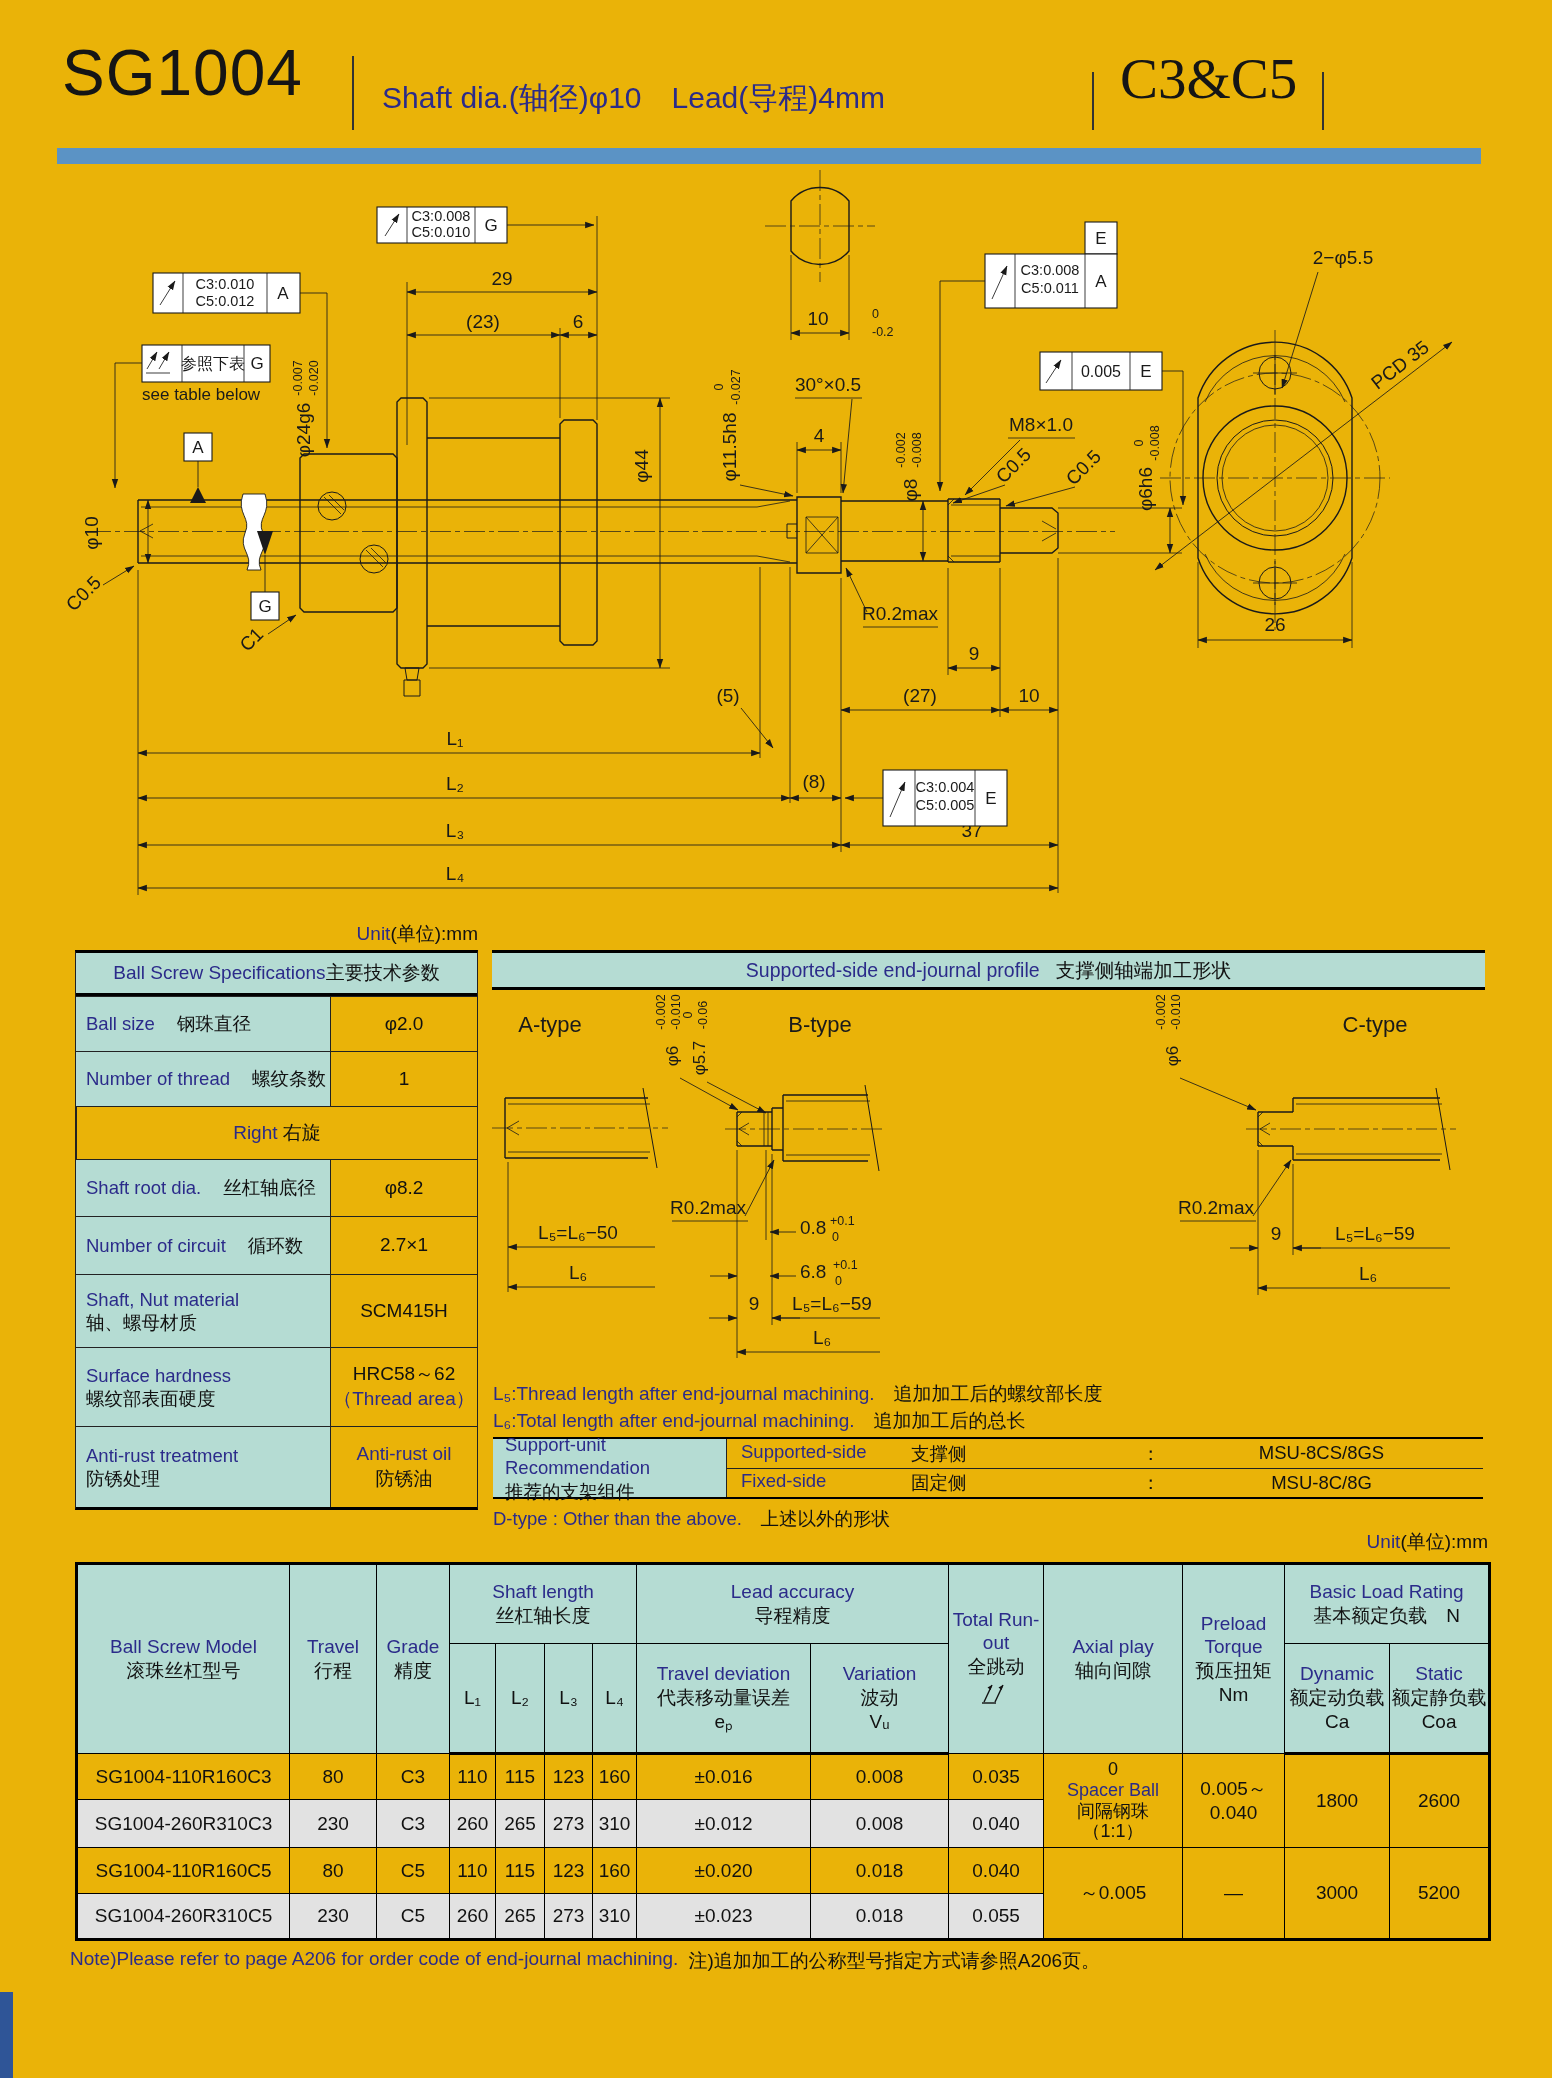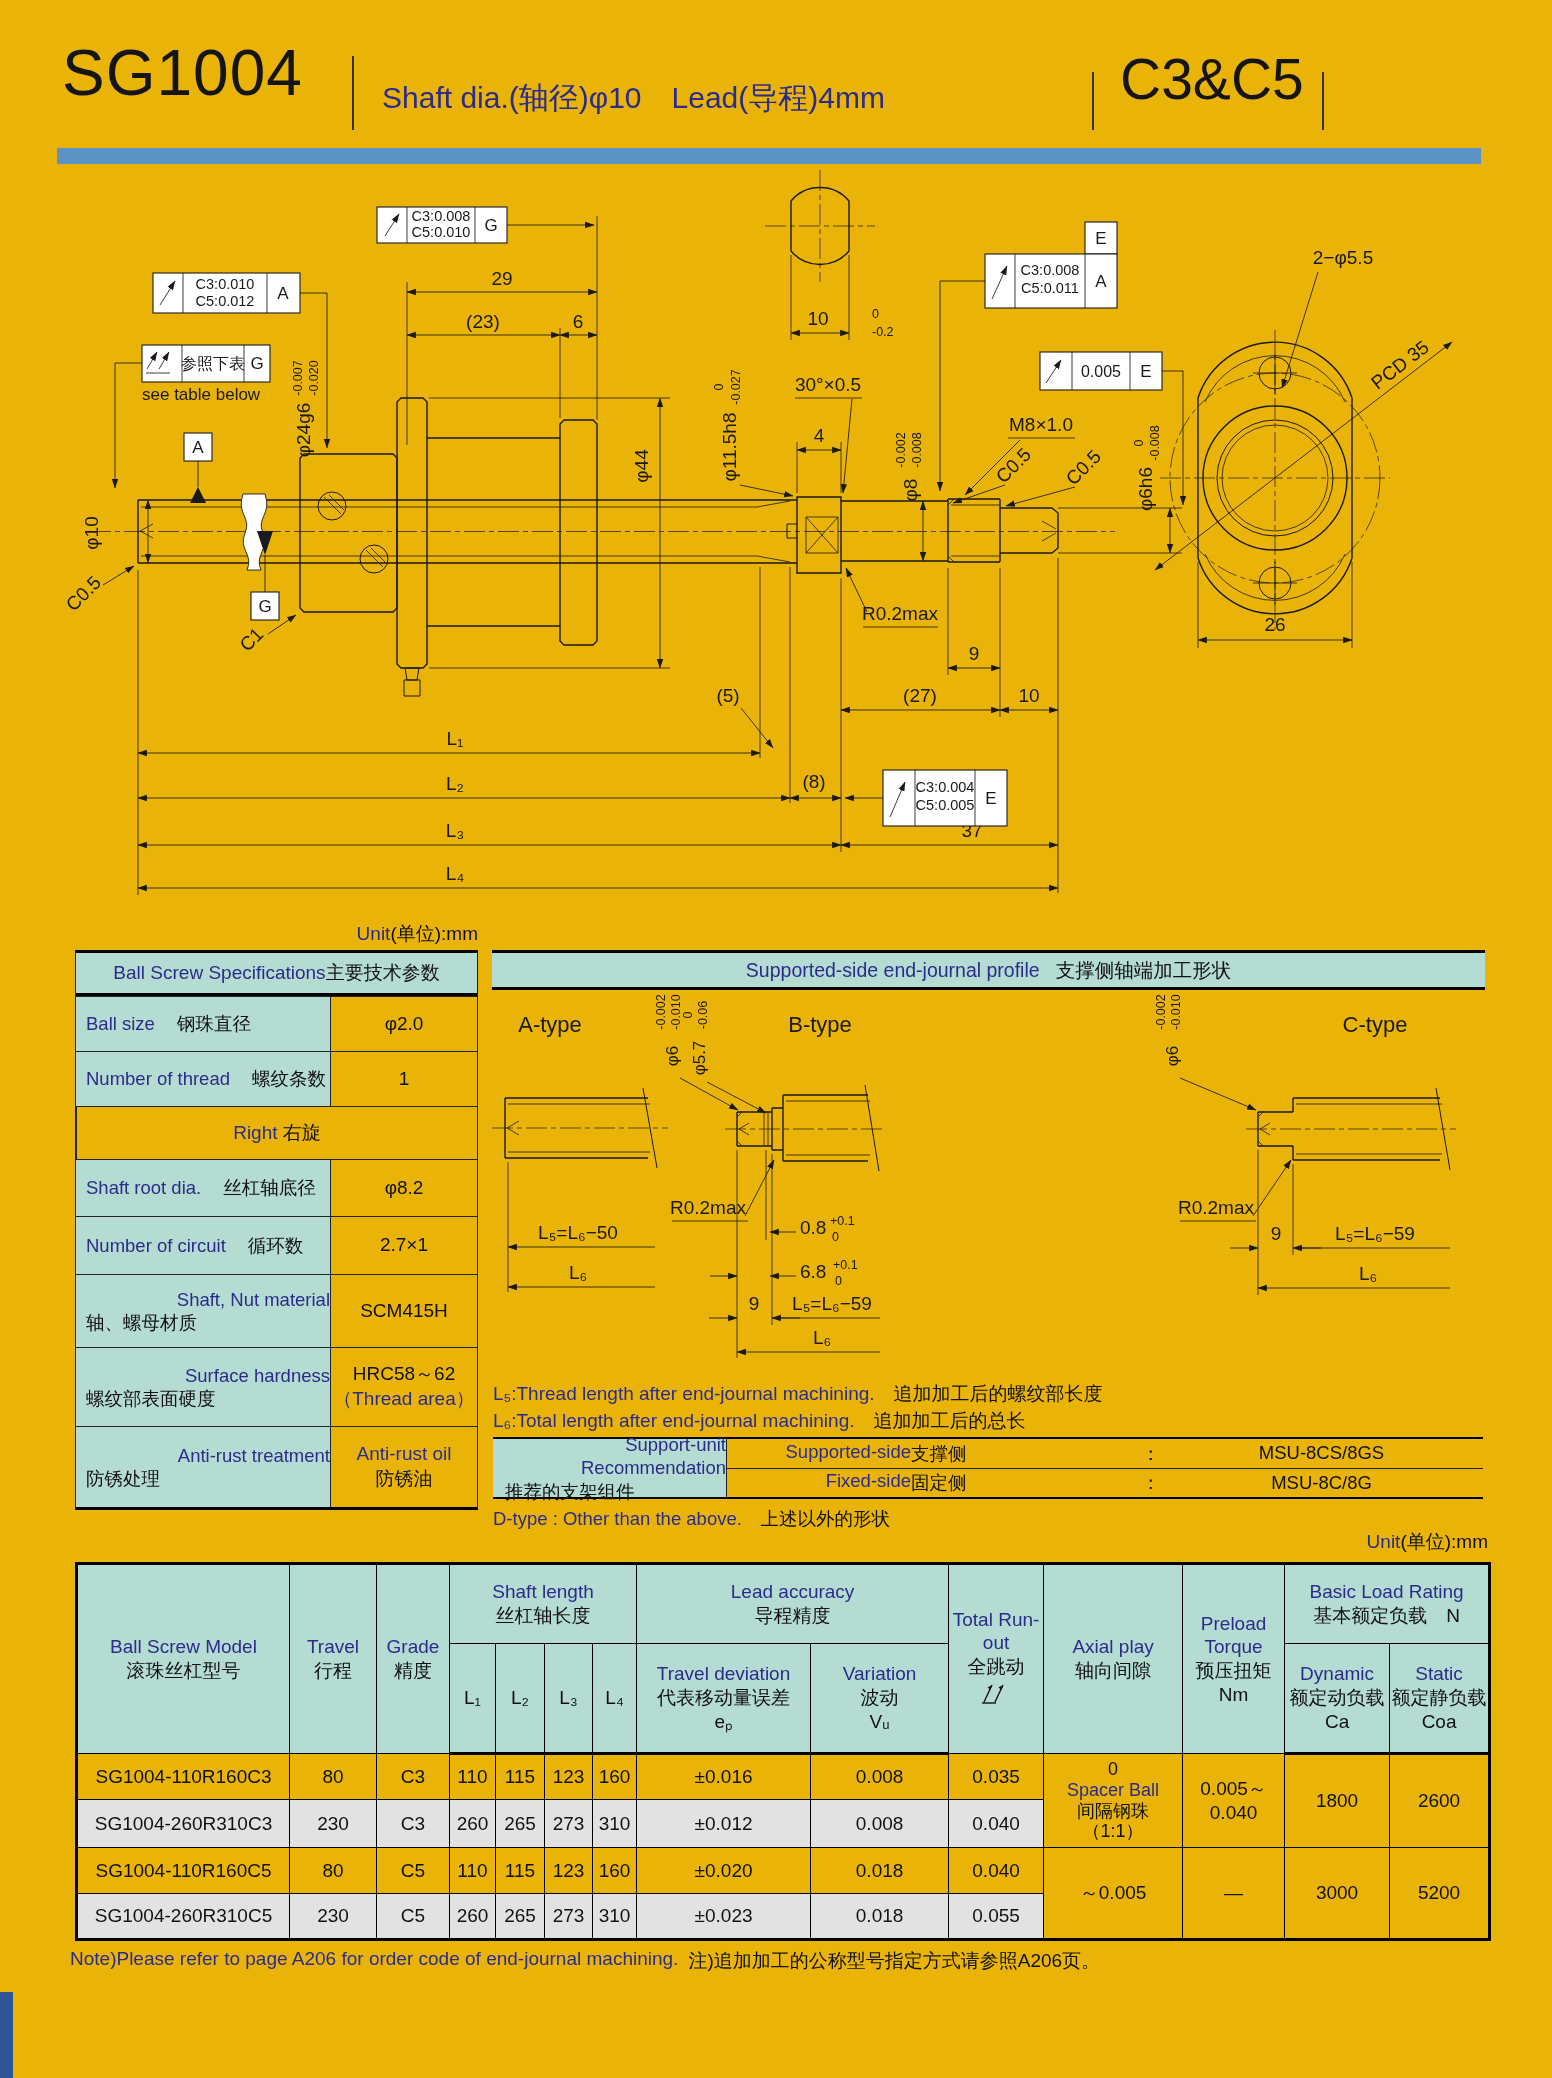--- a/index.html
+++ b/index.html
@@ -1,25 +1,25 @@
 <!DOCTYPE html>
 <html><head>
 <meta charset="utf-8">
 <style>
   html,body{margin:0;padding:0;background:#fff;}
   .page{position:relative;width:1552px;height:2078px;background:#eab308;overflow:hidden;
         font-family:"Liberation Sans",sans-serif;color:#111;}
   .abs{position:absolute;}
-  .en{color:#2b2b8a;text-align:right;}
+  .en{color:#2b2b8a;}
   .cnb{color:#111;}
   
   .model{left:62px;top:36px;font-size:64px;letter-spacing:1px;color:#151515;}
   .vsep{width:2px;background:#333;}
   .subtitle{left:382px;top:78px;font-size:30px;}
-  .grade{left:1120px;top:46px;font-size:57px;color:#151515;}
+  .grade{left:1120px;top:46px;font-size:57px;color:#151515;font-family:Liberation Serif, serif;}
   .bluebar{left:57px;top:148px;width:1424px;height:16px;background:#5b93c5;}
   
   svg text{font-family:"Liberation Sans",sans-serif;fill:#1a1a1a;}
   .dim{font-size:19px;text-anchor:middle;}
   .dims{font-size:12.5px;text-anchor:middle;}
   .boxt{font-size:14.5px;text-anchor:middle;}
   .datumt{font-size:17px;text-anchor:middle;}
   .typ{font-size:22px;text-anchor:middle;}
   .p{stroke:#1a1a1a;stroke-width:1.4;fill:none;}
   .t{stroke:#1a1a1a;stroke-width:.8;fill:none;}

